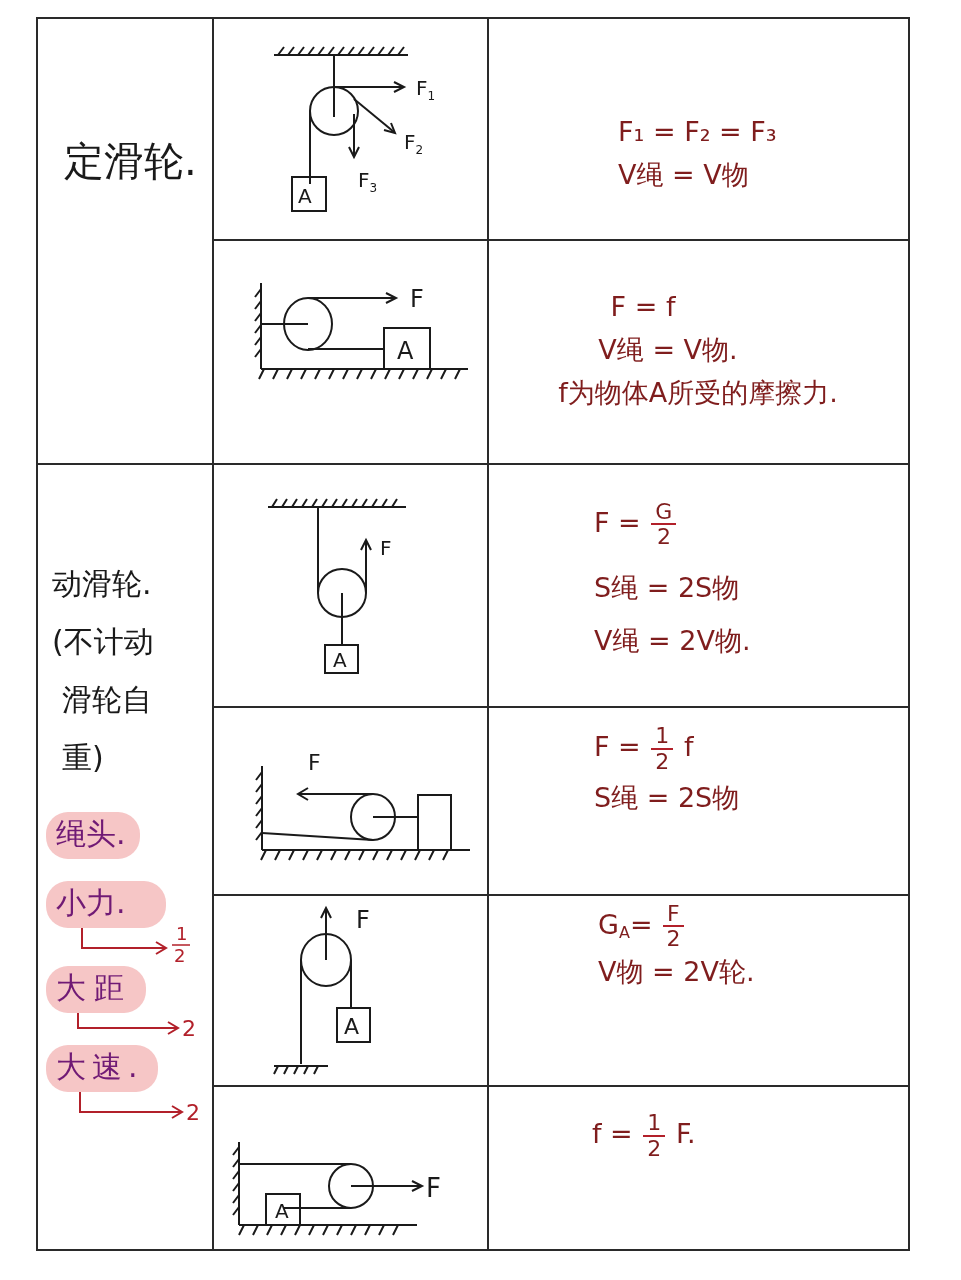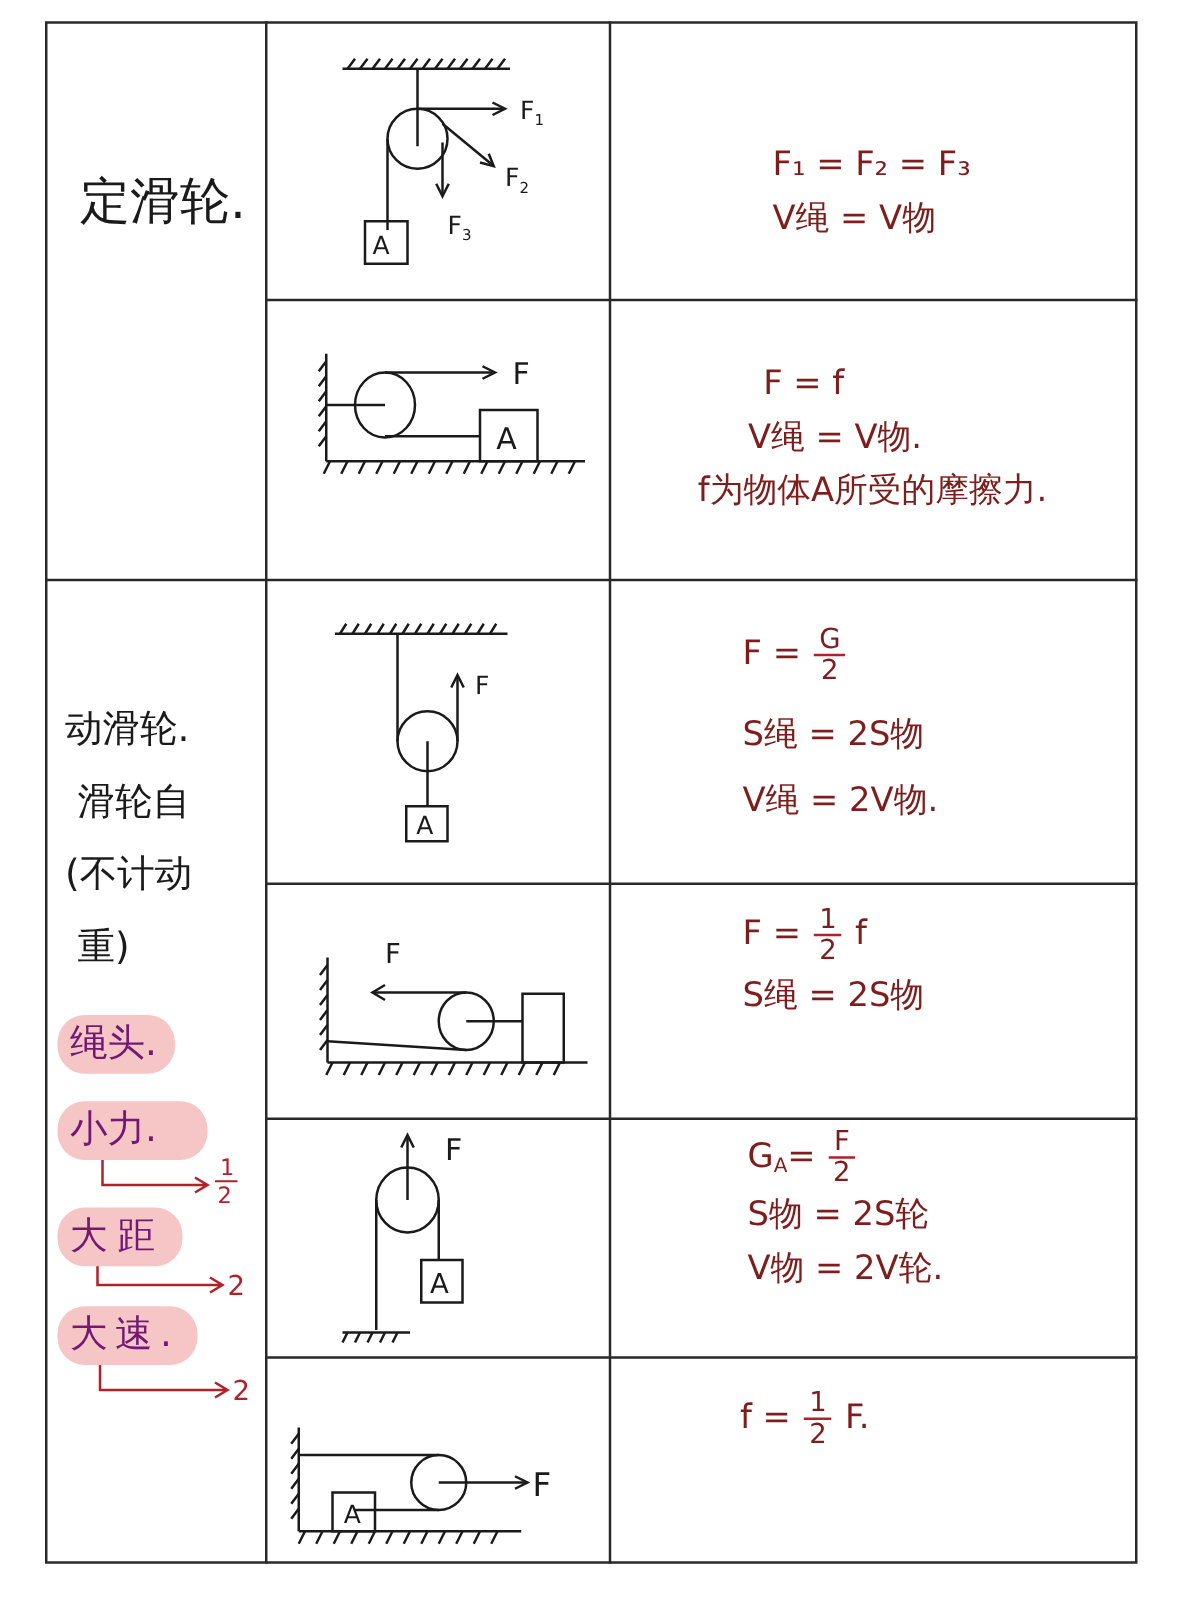--- a/index.html
+++ b/index.html
@@ -35,22 +35,22 @@
 <div class="hline" style="left:36px; top:463px; width:874px;"></div>
 <div class="hline" style="left:212px; top:706px; width:698px;"></div>
 <div class="hline" style="left:212px; top:894px; width:698px;"></div>
 <div class="hline" style="left:212px; top:1085px; width:698px;"></div>
 
 <div class="cat" style="left:64px; top:130px;">
   <span>定滑轮.</span>
 </div>
 <div class="cat" style="left:52px; top:555px; font-size:30px; line-height:58px;">
   <div>动滑轮.</div>
+  <div>(不计动</div>
   <div style="padding-left:10px;">滑轮自</div>
-  <div>(不计动</div>
   <div style="padding-left:10px;">重)</div>
 </div>
 
 <div class="mnemonic" style="top:812px;">
   <div><span class="hl">绳头.</span></div>
   <div style="margin-top:22px;"><span class="hl" style="padding-right:40px;">小力.</span></div>
 </div>
 <svg class="diagram" style="left:40px; top:900px;" width="170" height="230" viewBox="0 0 170 230">
   <g stroke="#b2202a" stroke-width="2" fill="none">
     <path d="M42 28 V48 H125 M116 42 L126 48 L116 54"></path>
@@ -195,21 +195,20 @@
   </g>
 </svg>
 <div class="formula" style="left:598px; top:902px; line-height:1.6;">
   <span class="row">
     <span>G</span><sub>A</sub><span>=</span>
     <span class="frac">
         <span class="num">F</span>
         <span>2</span>
       </span>
   </span>
-  <span class="row">S物 = 2S轮</span>
   <span class="row">V物 = 2V轮.</span>
 </div>
 
 <svg class="diagram" style="left:214px; top:1087px;" width="272" height="162" viewBox="0 0 272 162">
   <g stroke="#1a1a1a" stroke-width="2" fill="none">
     <line x1="25" y1="55" x2="25" y2="138"></line>
     <path d="M25 60 l-6 8 M25 72 l-6 8 M25 84 l-6 8 M25 96 l-6 8 M25 108 l-6 8 M25 120 l-6 8"></path>
     <line x1="25" y1="138" x2="203" y2="138"></line>
     <path d="M30 138 l-5 10 M44 138 l-5 10 M58 138 l-5 10 M72 138 l-5 10 M86 138 l-5 10 M100 138 l-5 10 M114 138 l-5 10 M128 138 l-5 10 M142 138 l-5 10 M156 138 l-5 10 M170 138 l-5 10 M184 138 l-5 10"></path>
     <line x1="25" y1="77" x2="137" y2="77"></line>

